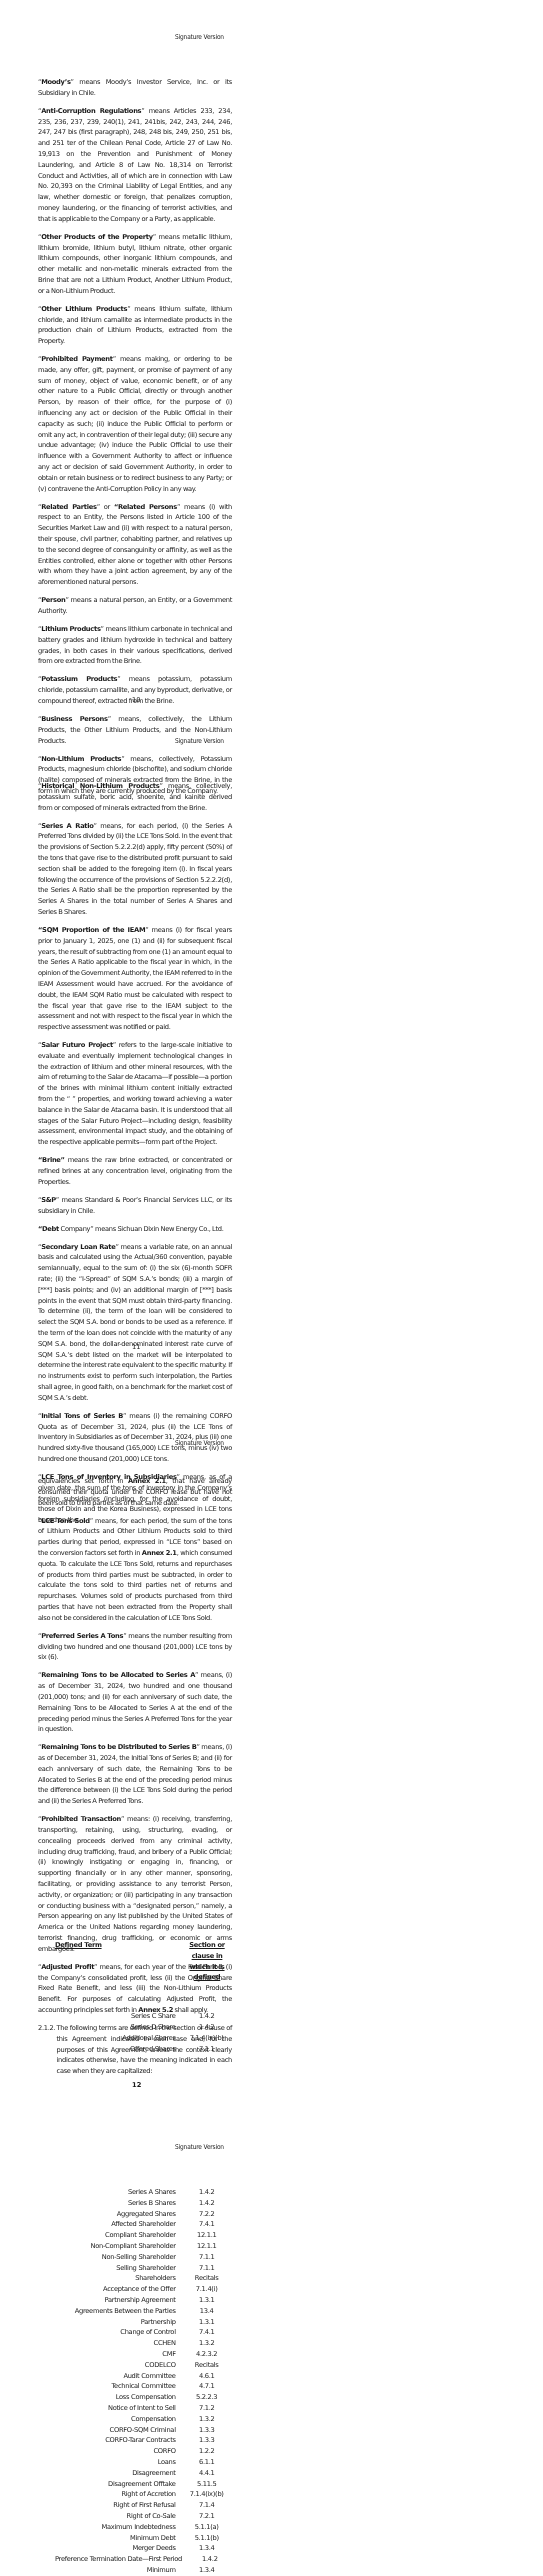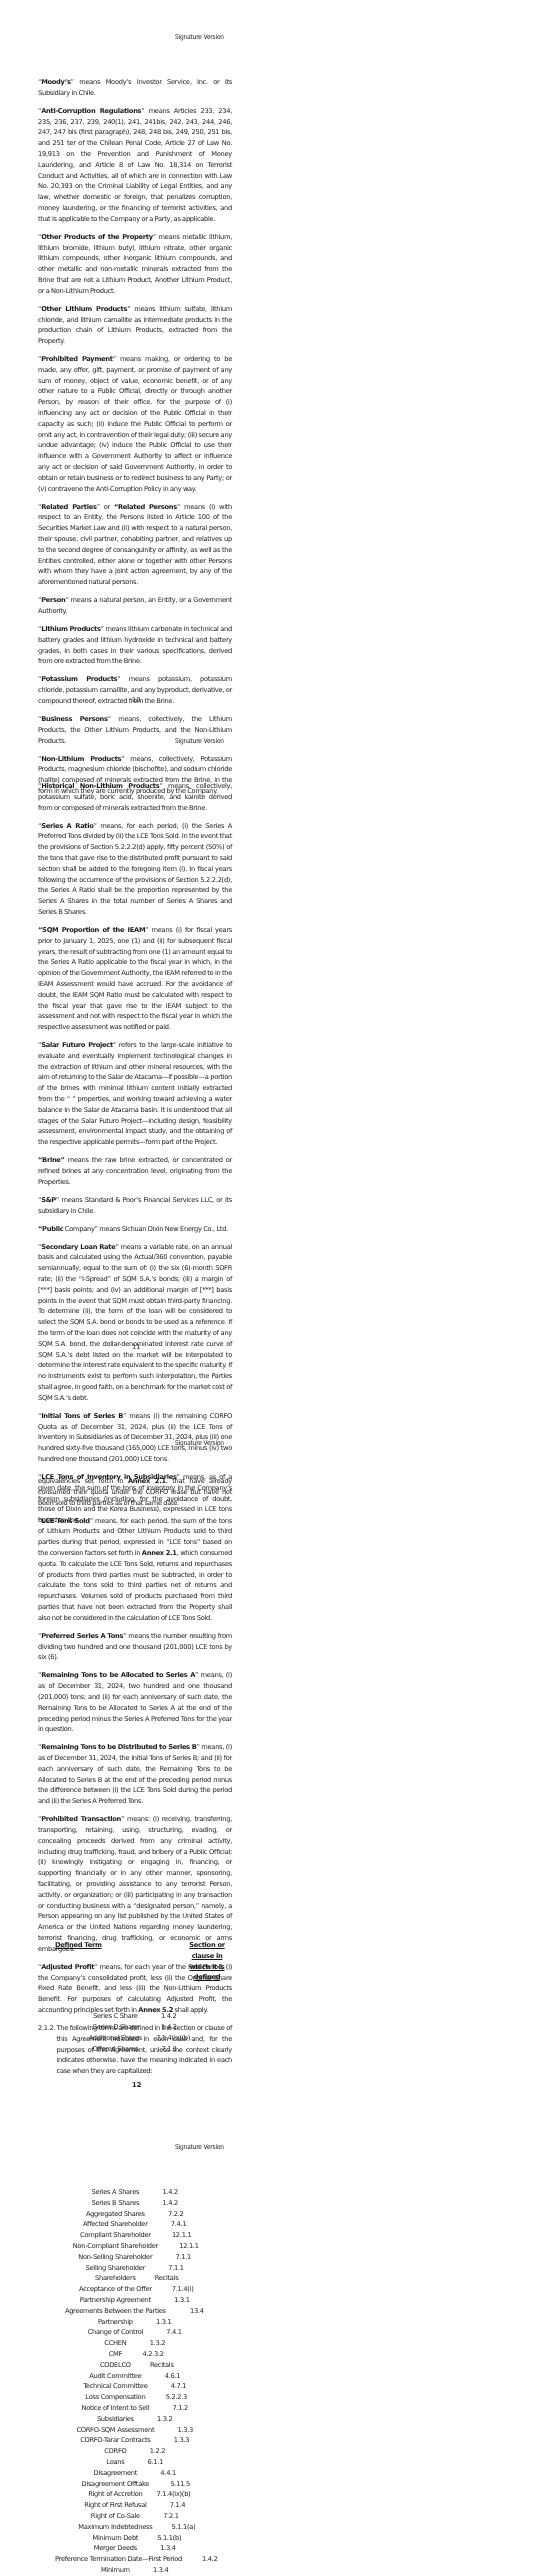--- a/index.html
+++ b/index.html
@@ -9,21 +9,21 @@
   .body { position: absolute; left: 38px; width: 194px; }
   .para { font-size: 6.7px; line-height: 10.8px; text-align: justify; margin: 0 0 7.2px 0; font-family: "DejaVu Sans", sans-serif; letter-spacing: -0.3px; word-spacing: -0.3px; }
   .para b { font-weight: bold; }
   .pnum { position: absolute; left: 132px; font-size: 6.7px; font-family: "DejaVu Sans", sans-serif; }
   .clause { display: flex; font-size: 6.7px; line-height: 10.8px; font-family: "DejaVu Sans", sans-serif; letter-spacing: -0.3px; word-spacing: -0.3px; margin-bottom: 4px; }
   .clause .num { width: 18.5px; flex: none; }
   .clause .txt { flex: 1; text-align: justify; }
   .tbl { position: absolute; left: 55px; width: 175px; font-size: 6.7px; font-family: "DejaVu Sans", sans-serif; letter-spacing: -0.3px; }
   .tbl .hdr { display: flex; justify-content: space-between; font-weight: bold; text-decoration: underline; line-height: 10.8px; margin-bottom: 28px; }
   .tbl .hdr .h2 { width: 46px; text-align: center; margin-right: 0; }
-  .tbl .row { display: flex; justify-content: center; line-height: 10.8px; height: 10.8px; }
+  .tbl .row { display: flex; justify-content: flex-end; line-height: 10.8px; height: 10.8px; }
   .tbl .row .ref { width: 62px; text-align: center; margin-right: -7.7px; }
   .tbl .row .term { white-space: nowrap; }
 </style>
 </head>
 <body>
 
 <div class="page" style="top:0px;">
   <div class="sig" style="top:33px;">Signature Version</div>
   <div class="body" style="top:77px;">
     <p class="para">“<b>Moody’s</b>”<span> means Moody’s Investor Service, Inc. or its Subsidiary in Chile.</span></p>
@@ -43,21 +43,21 @@
 
 <div class="page" style="top:703px;">
   <div class="sig" style="top:34px;">Signature Version</div>
   <div class="body" style="top:78px;">
     <p class="para">“<b>Historical Non-Lithium Products</b>”<span> means, collectively, potassium sulfate, boric acid, shoenite, and kainite derived from or composed of minerals extracted from the Brine.</span></p>
     <p class="para">“<b>Series A Ratio</b>”<span> means, for each period, (i) the Series A Preferred Tons divided by (ii) the LCE Tons Sold. In the event that the provisions of Section 5.2.2.2(d) apply, fifty percent (50%) of the tons that gave rise to the distributed profit pursuant to said section shall be added to the foregoing item (i). In fiscal years following the occurrence of the provisions of Section 5.2.2.2(d), the Series A Ratio shall be the proportion represented by the Series A Shares in the total number of Series A Shares and Series B Shares.</span></p>
     <p class="para"><b>“</b><b>SQM Proportion of the IEAM</b>”<span> means (i) for fiscal years prior to January 1, 2025, one (1) and (ii) for subsequent fiscal years, the result of subtracting from one (1) an amount equal to the Series A Ratio applicable to the fiscal year in which, in the opinion of the Government Authority, the IEAM referred to in the IEAM Assessment would have accrued. For the avoidance of doubt, the IEAM SQM Ratio must be calculated with respect to the fiscal year that gave rise to the IEAM subject to the assessment and not with respect to the fiscal year in which the respective assessment was notified or paid.</span></p>
     <p class="para">“<b>Salar Futuro Project</b>”<span> refers to the large-scale initiative to evaluate and eventually implement technological changes in the extraction of lithium and other mineral resources, with the aim of returning to the Salar de Atacama—if possible—a portion of the brines with minimal lithium content initially extracted from the “ ” properties, and working toward achieving a water balance in the Salar de Atacama basin. It is understood that all stages of the Salar Futuro Project—including design, feasibility assessment, environmental impact study, and the obtaining of the respective applicable permits—form part of the Project.</span></p>
     <p class="para"><b>“</b><b>Brine”</b><span> means the raw brine extracted, or concentrated or refined brines at any concentration level, originating from the Properties.</span></p>
     <p class="para">“<b>S&amp;P</b>”<span> means Standard &amp; Poor’s Financial Services LLC, or its subsidiary in Chile.</span></p>
-    <p class="para"><b>“</b><b>Public</b><span> Company” means Sichuan Dixin New Energy Co., Ltd.</span></p>
+    <p class="para"><b>“</b><b>Debt</b><span> Company” means Sichuan Dixin New Energy Co., Ltd.</span></p>
     <p class="para">“<b>Secondary Loan Rate</b>”<span> means a variable rate, on an annual basis and calculated using the Actual/360 convention, payable semiannually, equal to the sum of: (i) the six (6)-month SOFR rate; (ii) the “I-Spread” of SQM S.A.’s bonds; (iii) a margin of [***] basis points; and (iv) an additional margin of [***] basis points in the event that SQM must obtain third-party financing. To determine (ii), the term of the loan will be considered to select the SQM S.A. bond or bonds to be used as a reference. If the term of the loan does not coincide with the maturity of any SQM S.A. bond, the dollar-denominated interest rate curve of SQM S.A.’s debt listed on the market will be interpolated to determine the interest rate equivalent to the specific maturity. If no instruments exist to perform such interpolation, the Parties shall agree, in good faith, on a benchmark for the market cost of SQM S.A.’s debt.</span></p>
     <p class="para">“<b>Initial Tons of Series B</b>”<span> means (i) the remaining CORFO Quota as of December 31, 2024, plus (ii) the LCE Tons of Inventory in Subsidiaries as of December 31, 2024, plus (iii) one hundred sixty-five thousand (165,000) LCE tons, minus (iv) two hundred one thousand (201,000) LCE tons.</span></p>
     <p class="para">“<b>LCE Tons of Inventory in Subsidiaries</b>”<span> means, as of a given date, the sum of the tons of inventory in the Company’s foreign subsidiaries (including, for the avoidance of doubt, those of Dixin and the Korea Business), expressed in LCE tons based on the</span></p>
   </div>
   <div class="pnum" style="top:640px;">11</div>
 </div>
 
 <div class="page" style="top:1406px;">
   <div class="sig" style="top:33px;">Signature Version</div>
   <div class="body" style="top:70px;">
@@ -179,25 +179,25 @@
       </div>
       <div class="row">
         <span class="term">Loss Compensation</span>
         <span class="ref">5.2.2.3</span>
       </div>
       <div class="row">
         <span class="term">Notice of Intent to Sell</span>
         <span class="ref">7.1.2</span>
       </div>
       <div class="row">
-        <span class="term">Subsidiaries</span>
+        <span class="term">Compensation</span>
         <span class="ref">1.3.2</span>
       </div>
       <div class="row">
-        <span class="term">CORFO-SQM Assessment</span>
+        <span class="term">CORFO-SQM Criminal</span>
         <span class="ref">1.3.3</span>
       </div>
       <div class="row">
         <span class="term">CORFO-Tarar Contracts</span>
         <span class="ref">1.3.3</span>
       </div>
       <div class="row">
         <span class="term">CORFO</span>
         <span class="ref">1.2.2</span>
       </div>

